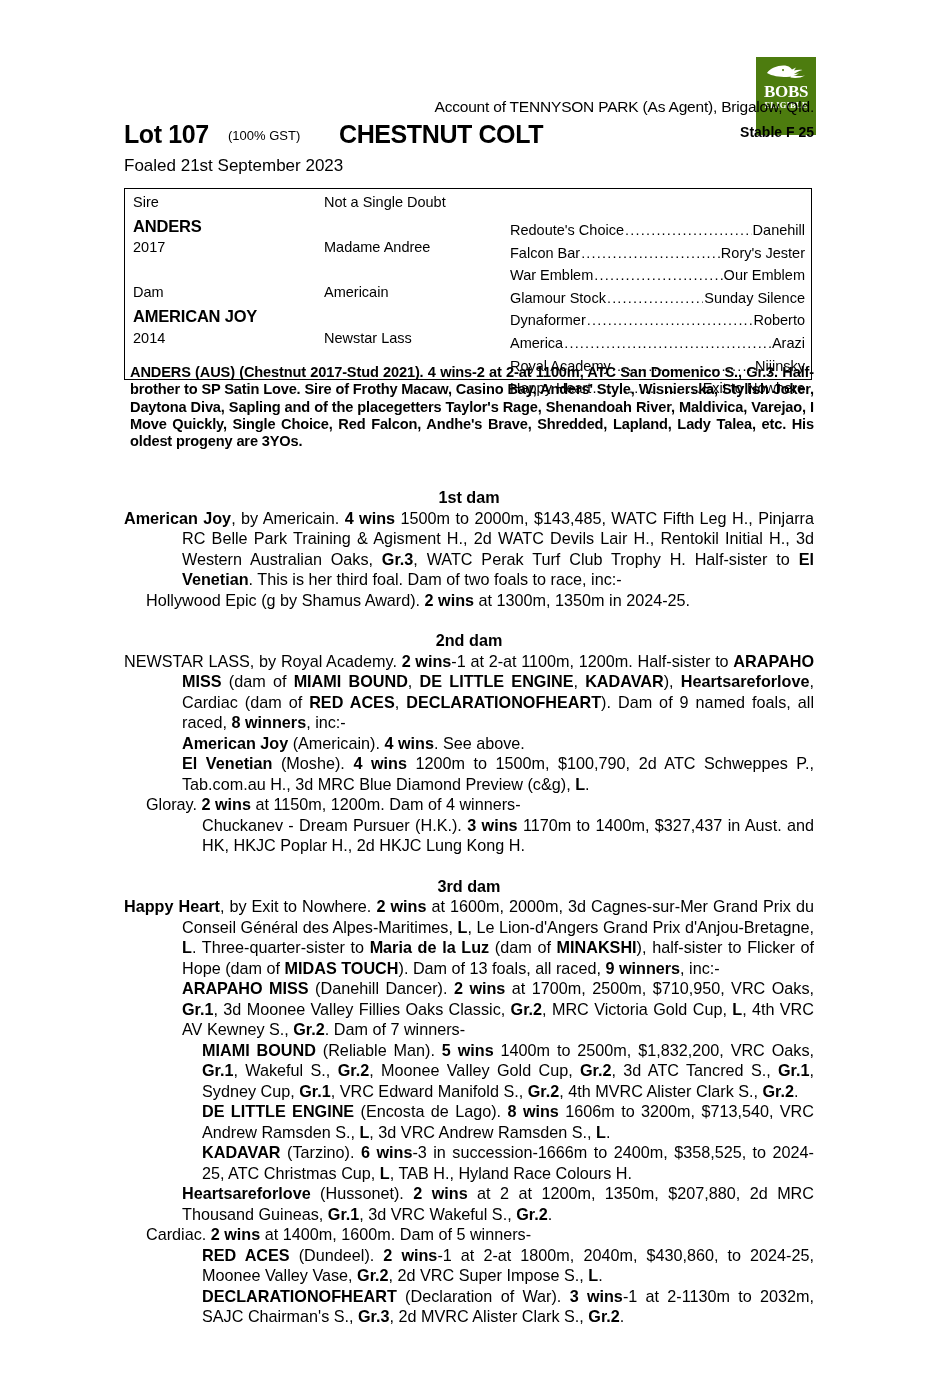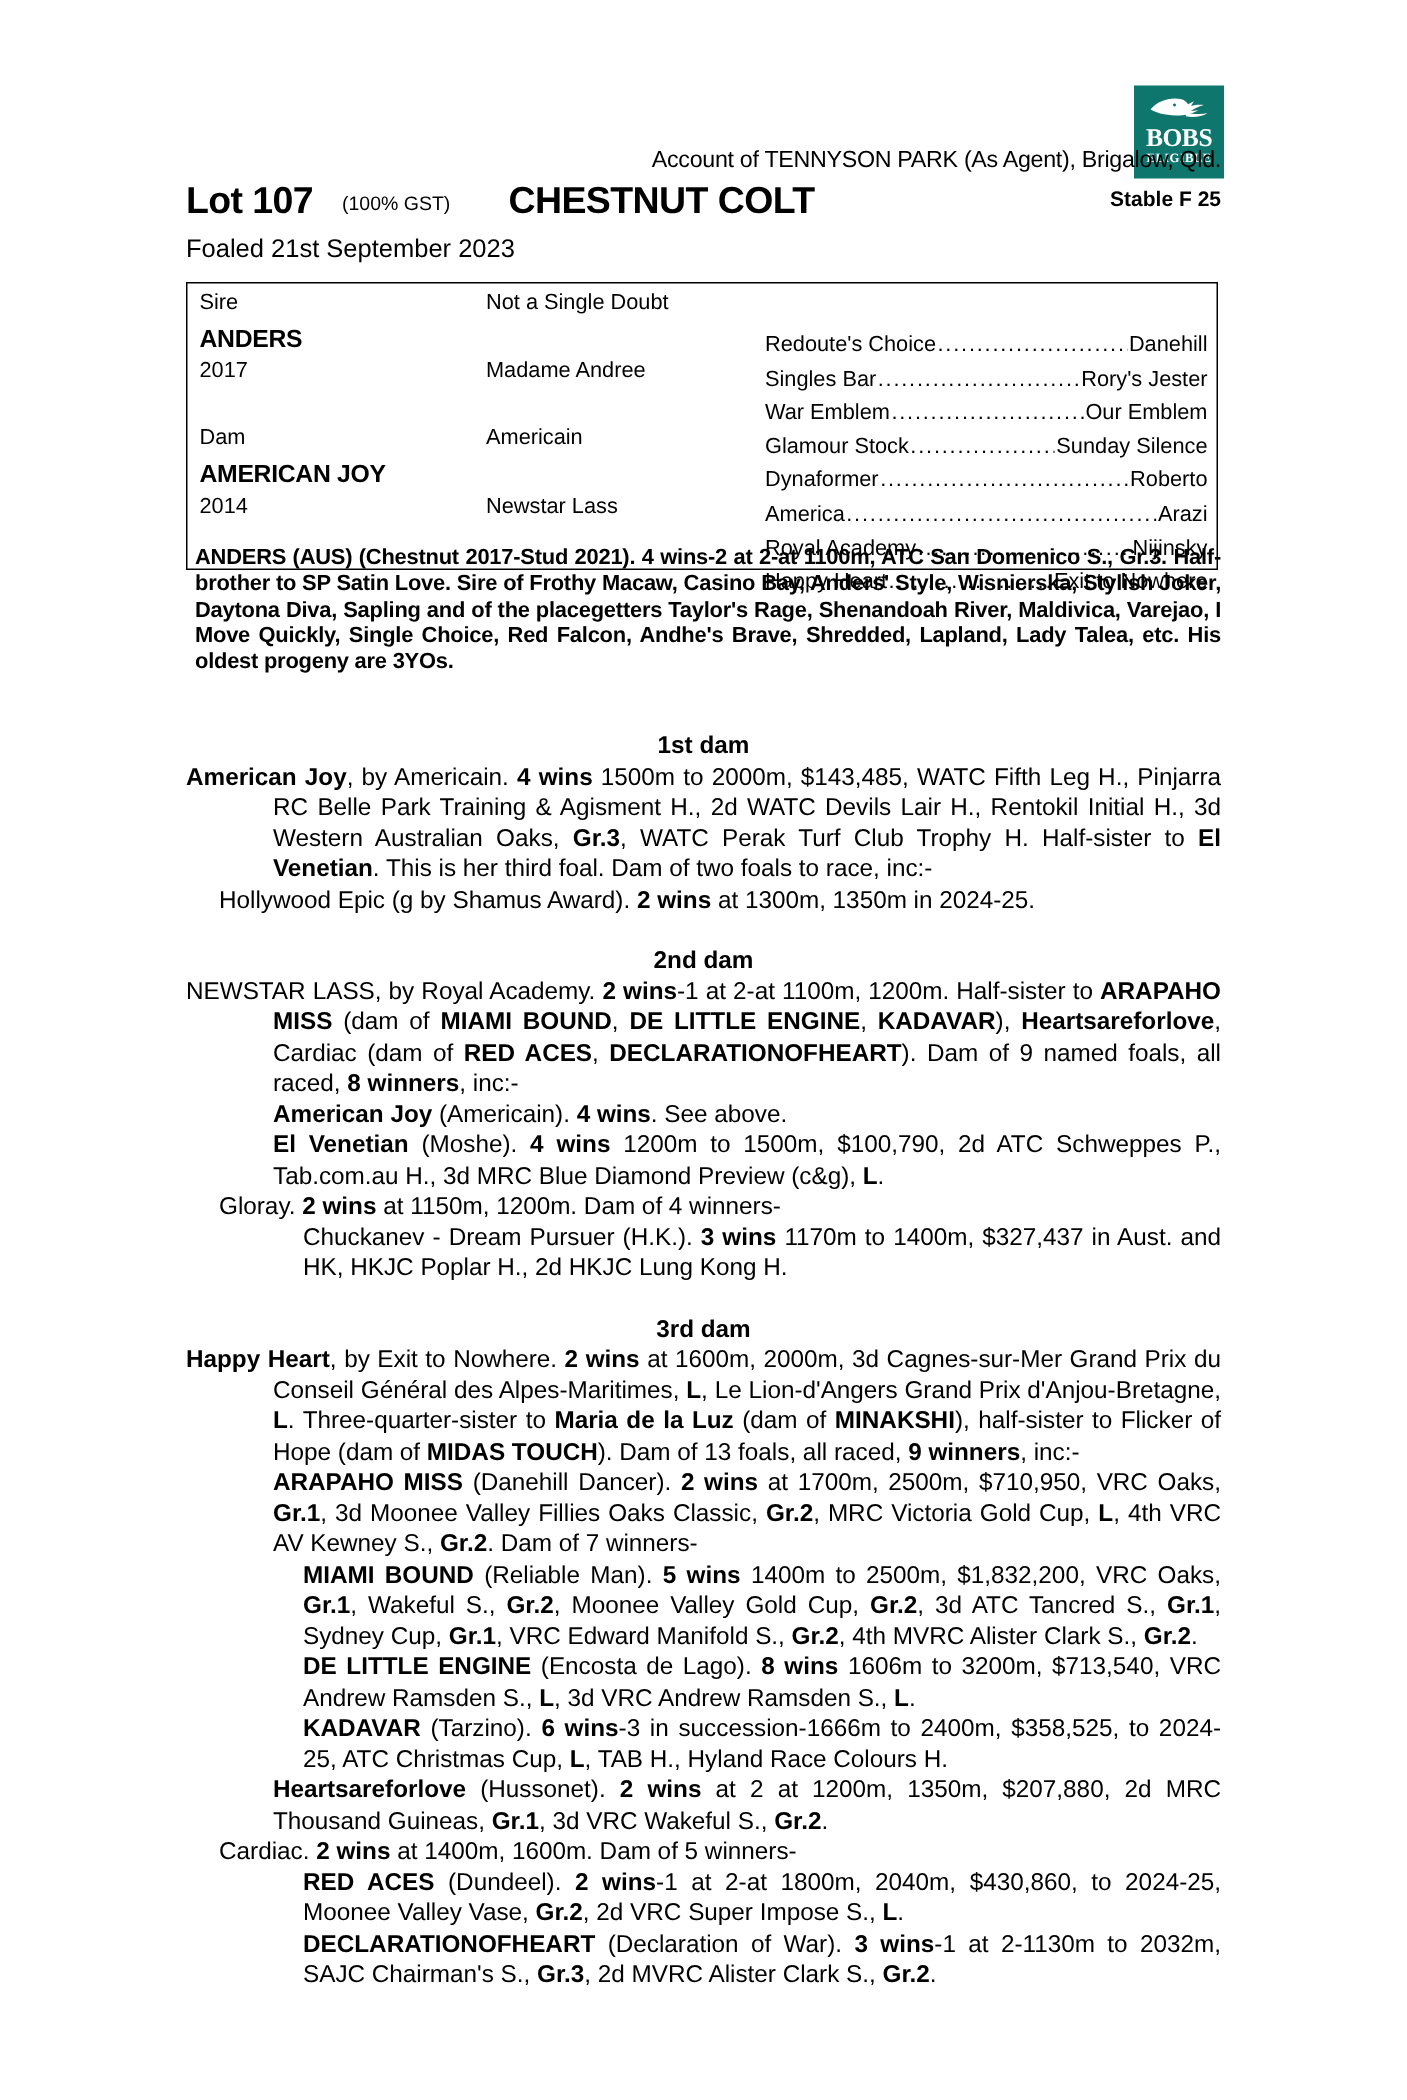--- a/index.html
+++ b/index.html
@@ -21,22 +21,22 @@
     top: 0;
     width: 690px;
   }
 
   
   .bobs-logo {
     position: absolute;
     left: 756px;
     top: 57px;
     width: 60px;
-    height: 62px;
-    background: #0f766e;
+    height: 78px;
+    background: #4d7c0f;
     color: #ffffff;
     text-align: center;
     overflow: hidden;
   }
   .bobs-horse {
     margin: 5px auto 0;
     width: 46px;
     height: 20px;
     display: block;
   }
@@ -264,21 +264,21 @@
             <span class="rgt">Danehill</span>
           </span>
         </span>
     </div>
 
     <div class="ped-row">
       <span class="c1 ped-name">ANDERS</span>
       <span class="c2"></span>
       <span class="c3">
           <span class="dotrow">
-            <span class="lft">Singles Bar</span>
+            <span class="lft">Falcon Bar</span>
             <span class="dots">................................................................</span>
             <span class="rgt">Rory's Jester</span>
           </span>
         </span>
     </div>
 
     <div class="ped-row">
       <span class="c1">2017</span>
       <span class="c2">Madame Andree</span>
       <span class="c3">

